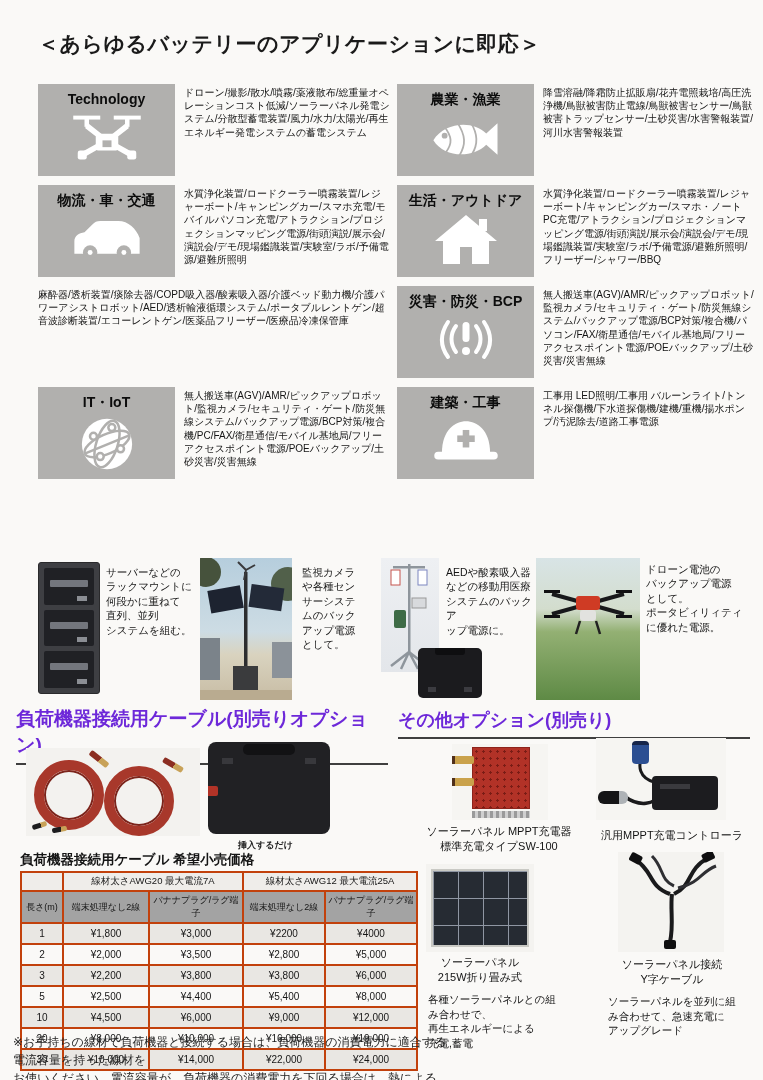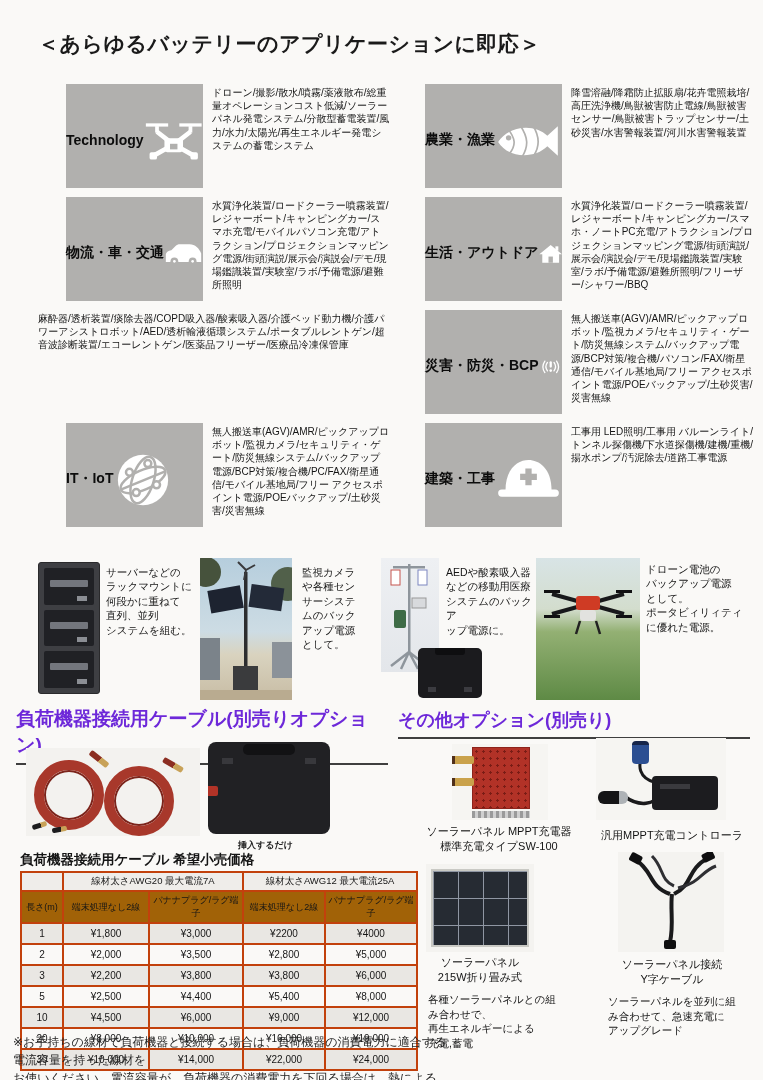--- a/index.html
+++ b/index.html
@@ -5,22 +5,22 @@
   html,body{margin:0;padding:0;background:#e9e8e6;}
   .page{position:relative;width:763px;height:1080px;margin:0 auto;background:#faf9f7;
         font-family:"Liberation Sans","DejaVu Sans",sans-serif;color:#1a1a1a;overflow:hidden;}
 
   .title{position:absolute;left:38px;top:30px;font-size:21px;font-weight:bold;letter-spacing:.5px;}
 
   
   .cat-grid{position:absolute;left:38px;top:84px;width:717px;display:grid;
             grid-template-columns:352px 358px;column-gap:7px;row-gap:9px;}
   .cat-cell{display:flex;gap:9px;align-items:flex-start;}
-  .cat-box{width:137px;height:104px;background:#b1b0ae;flex:none;display:flex;
-           align-items:center;padding-top:7px;box-sizing:border-box;margin-left:28px;}
+  .cat-box{width:137px;height:92px;background:#b1b0ae;flex:none;display:flex;flex-direction:column;
+           align-items:center;padding-top:7px;box-sizing:border-box;}
   .cat-label{font-weight:bold;font-size:14px;color:#0c0c0c;white-space:nowrap;}
   .cat-box svg{margin-top:3px;}
   .cat-text{flex:1;font-size:10px;line-height:1.32;padding-top:2px;color:#151515;}
   .uc-cap{position:absolute;font-size:10.5px;line-height:1.38;white-space:pre-line;color:#151515;}
   .photo{position:absolute;overflow:hidden;}
 
   .rack{background:#3e3f43;border:1px solid #2a2a2c;border-radius:3px;box-sizing:border-box;padding:5px;
         display:flex;flex-direction:column;gap:5px;}
   .rack .unit{flex:1;background:#202125;border-radius:2px;position:relative;}
   .rack .unit i{position:absolute;left:6px;right:6px;top:12px;height:7px;background:#73767d;border-radius:1px;}
@@ -47,21 +47,21 @@
   .connbox .handle{position:absolute;left:50%;top:2px;transform:translateX(-50%);width:52px;height:11px;background:#121214;border-radius:5px;}
   .connbox .latch{position:absolute;top:16px;width:11px;height:6px;background:#38383c;}
   .connbox .plugred{position:absolute;left:-2px;top:44px;width:12px;height:10px;background:#b23327;border-radius:2px;}
 
   .note{position:absolute;font-size:9px;font-weight:bold;color:#222;}
   .tbl-title{position:absolute;font-size:13.5px;font-weight:bold;color:#151515;}
 
   table.price{position:absolute;border-collapse:collapse;font-size:9.5px;color:#161616;}
   table.price th,table.price td{border:2px solid #c2410c;text-align:center;padding:2px 2px;font-weight:normal;}
   table.price .gh{height:15px;background:#efedea;}
-  table.price .sh{height:17px;background:#a16207;font-size:9px;}
+  table.price .sh{height:17px;background:#a3a3a3;font-size:9px;}
   table.price td{height:15px;font-size:10px;}
   tr.alt{background:#e9e7e3;}
   .c-len{width:36px;} .c-a{width:80px;} .c-b{width:88px;} .c-c{width:76px;} .c-d{width:86px;}
 
   .footnote{position:absolute;font-size:12px;line-height:1.5;color:#242424;white-space:pre-line;}
 
   .opt-cap{position:absolute;font-size:11px;line-height:1.35;text-align:center;white-space:pre-line;color:#141414;}
   .opt-desc{position:absolute;font-size:10.5px;line-height:1.4;white-space:pre-line;color:#151515;}
 
   .mppt-photo{background:#f6f5f2;}

